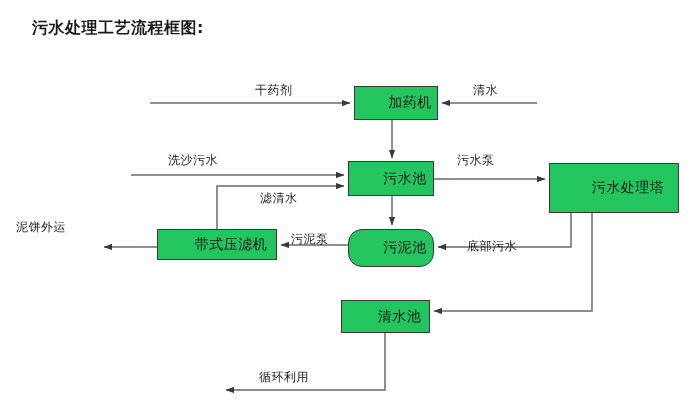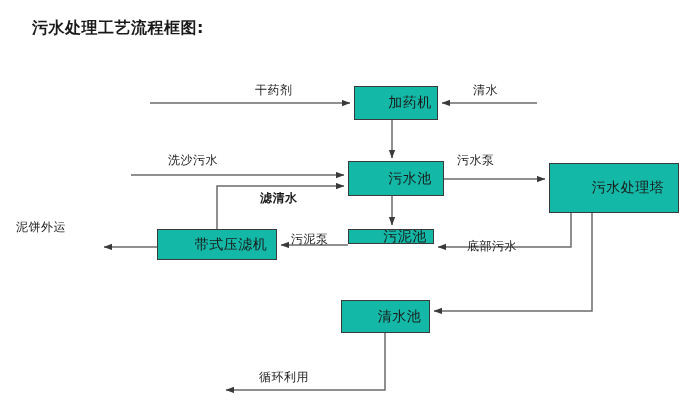--- a/index.html
+++ b/index.html
@@ -27,21 +27,21 @@
     top: 18px;
     font-size: 16px;
     font-weight: bold;
     letter-spacing: 0.5px;
     white-space: nowrap;
   }
   .node {
     position: absolute;
     box-sizing: border-box;
     border: 1.4px solid #3a3a3a;
-    background: #14b8a6;
+    background: #22c55e;
     display: flex;
     align-items: center;
     justify-content: center;
     font-size: 14px;
     white-space: nowrap;
     letter-spacing: 0.5px;
     padding-left: 28px;
   }
   .edge-label, .terminal-label {
     position: absolute;
@@ -75,37 +75,37 @@
     <path d="M157,247 L104,247"></path>
     <path d="M385,333 L385,390 L226,390"></path>
   </g>
 </svg>
 
 <div class="title">污水处理工艺流程框图:</div>
 
 <div class="node" style="left:354px; top:86px; width:84px; height:34px;">
   <span>加药机</span>
 </div>
-<div class="node" style="left:348px; top:161px; width:96px; height:35px;">
+<div class="node" style="left:348px; top:161px; width:86px; height:35px;">
   <span>污水池</span>
 </div>
 <div class="node" style="left:549px; top:163px; width:130px; height:50px;">
   <span>污水处理塔</span>
 </div>
 <div class="node" style="left:157px; top:229px; width:120px; height:31px;align-items:center;">
   <span>带式压滤机</span>
 </div>
-<div class="node" style="left:348px; top:229px; width:86px; height:15px;">
+<div class="node" style="left:348px; top:229px; width:86px; height:38px;border-radius:14px;">
   <span>污泥池</span>
 </div>
 <div class="node" style="left:341px; top:300px; width:89px; height:33px;">
   <span>清水池</span>
 </div>
 
 <div class="terminal-label" style="left:255px; top:82px;">干药剂</div>
 <div class="terminal-label" style="left:473px; top:82px;">清水</div>
 <div class="edge-label" style="left:168px; top:152px;">洗沙污水</div>
-<div class="edge-label" style="left:260px; top:190px;font-weight:bold;">滤清水</div>
+<div class="edge-label" style="left:260px; top:190px;">滤清水</div>
 <div class="edge-label" style="left:457px; top:152px;">污水泵</div>
 <div class="edge-label" style="left:291px; top:231px;">污泥泵</div>
 <div class="edge-label" style="left:467px; top:238px;">底部污水</div>
 <div class="terminal-label" style="left:16px; top:219px;">泥饼外运</div>
 <div class="terminal-label" style="left:259px; top:369px;">循环利用</div>
 
 </body></html>

